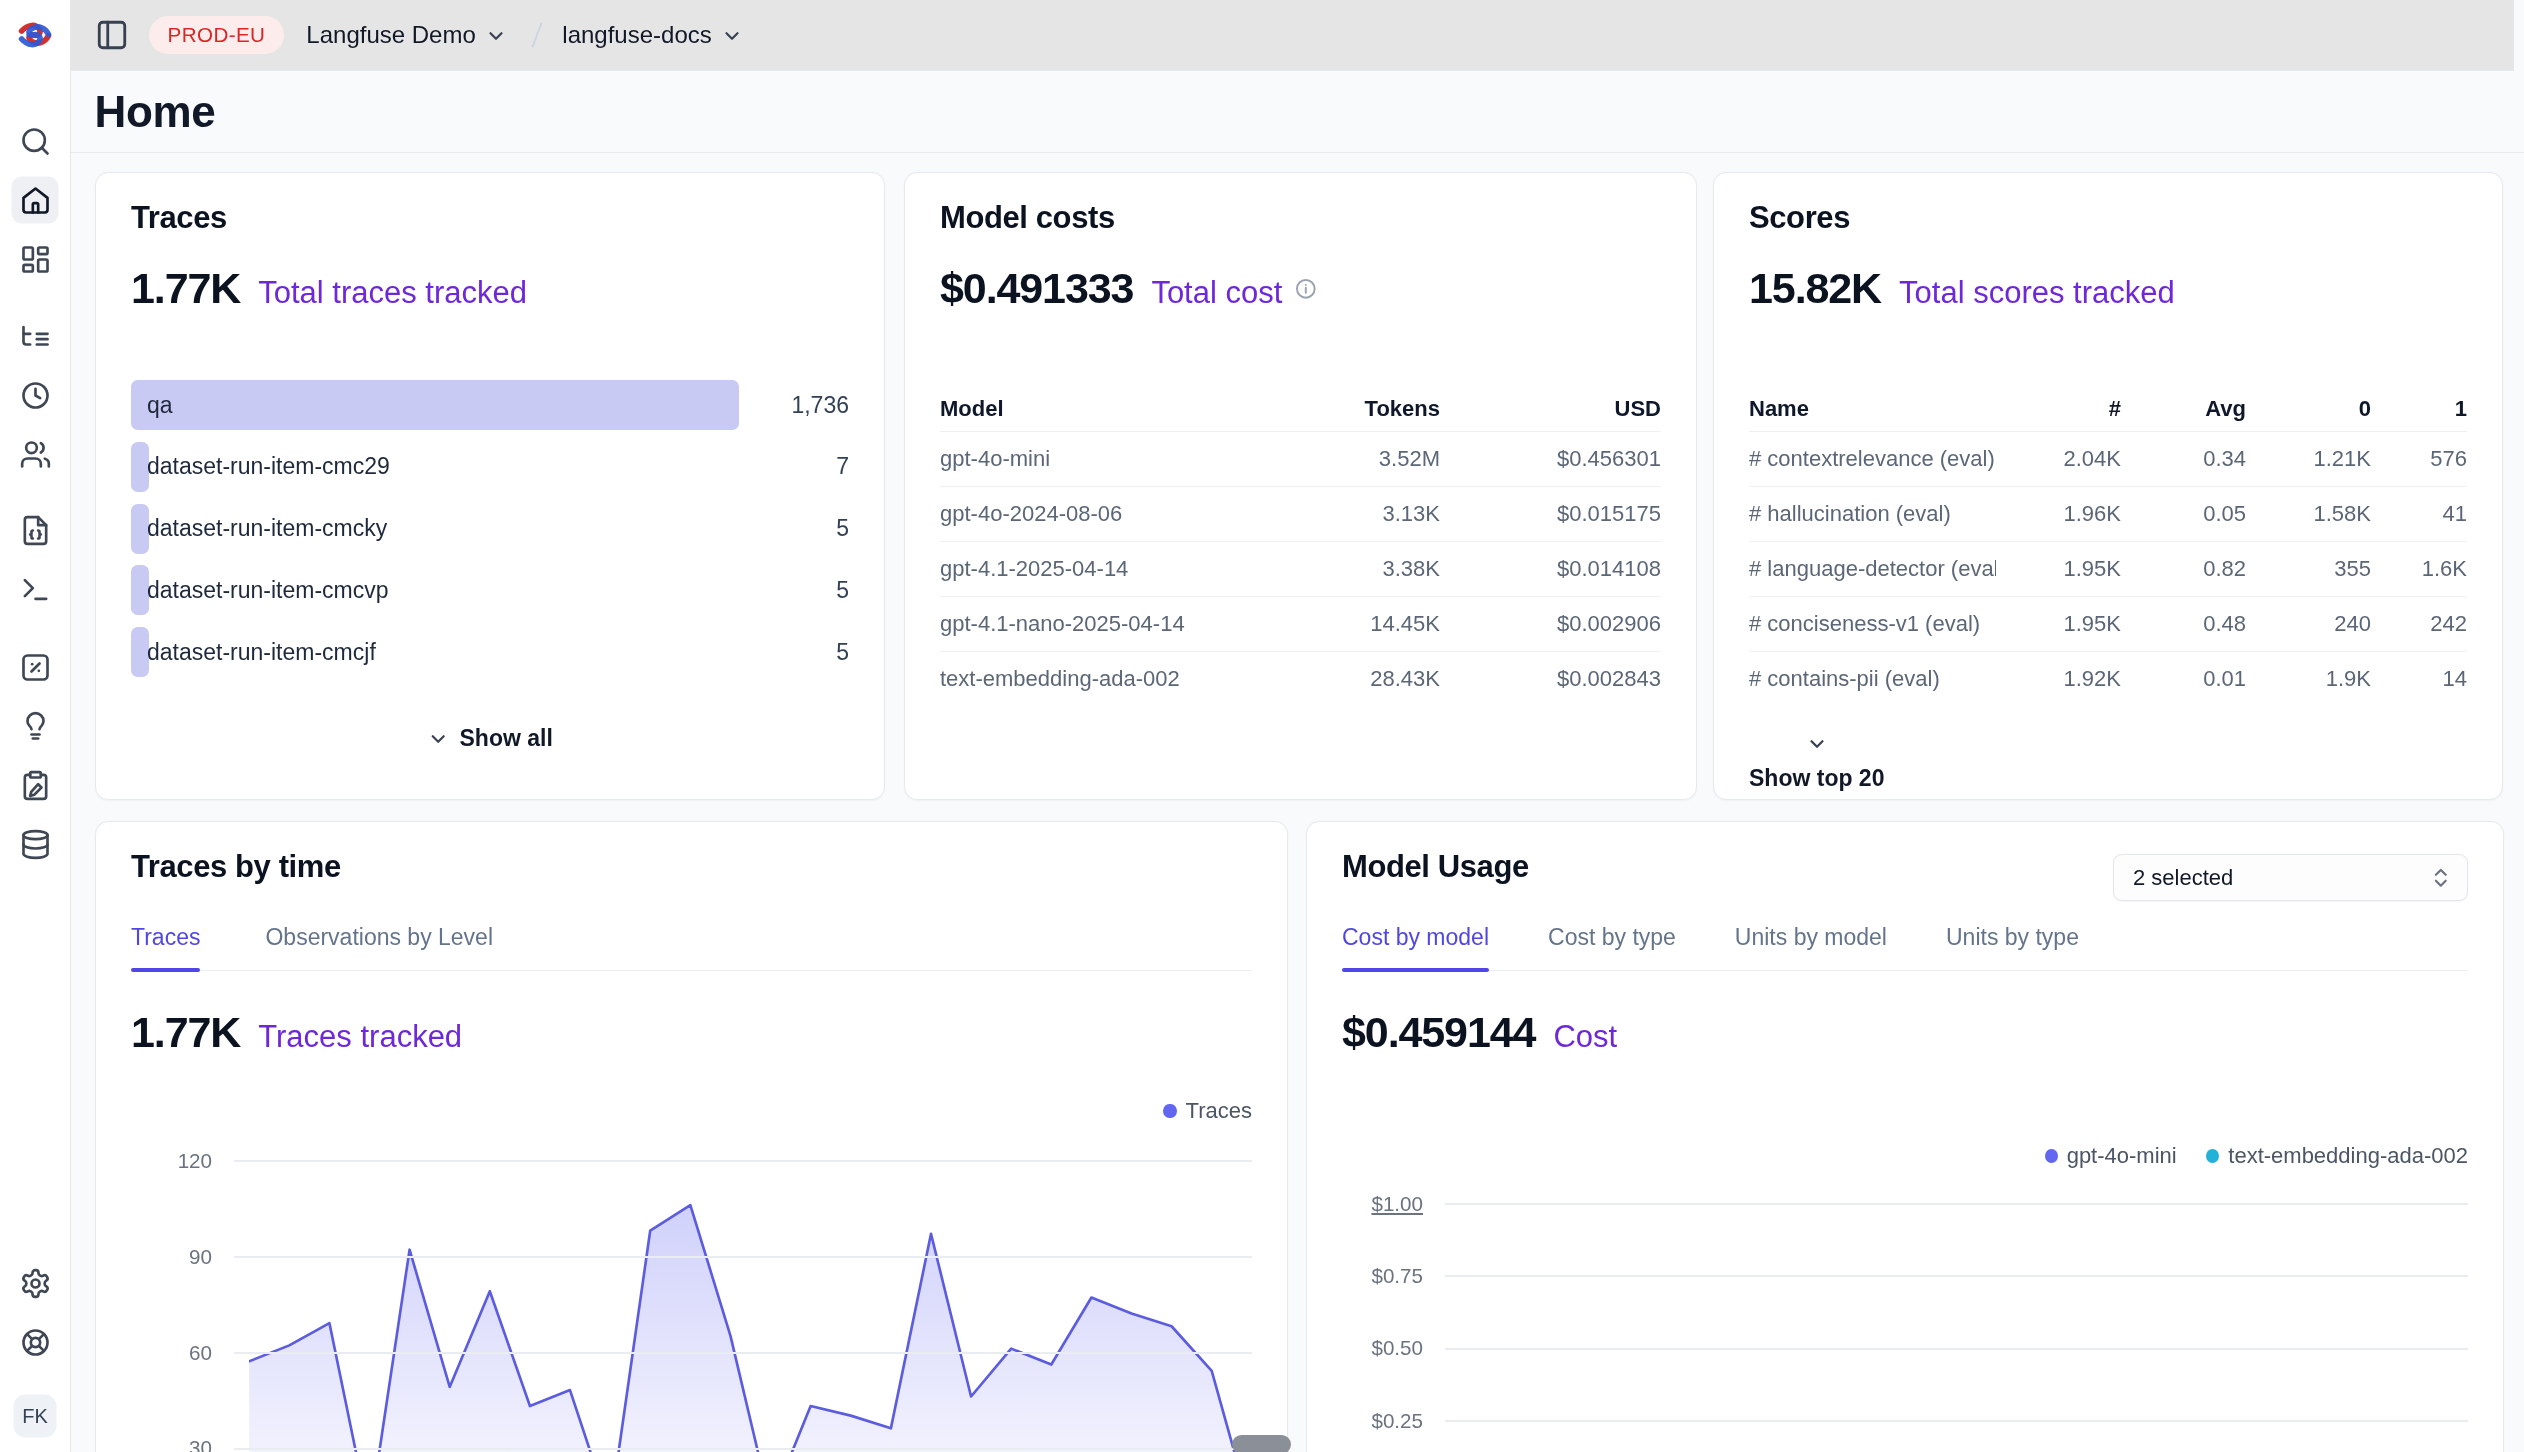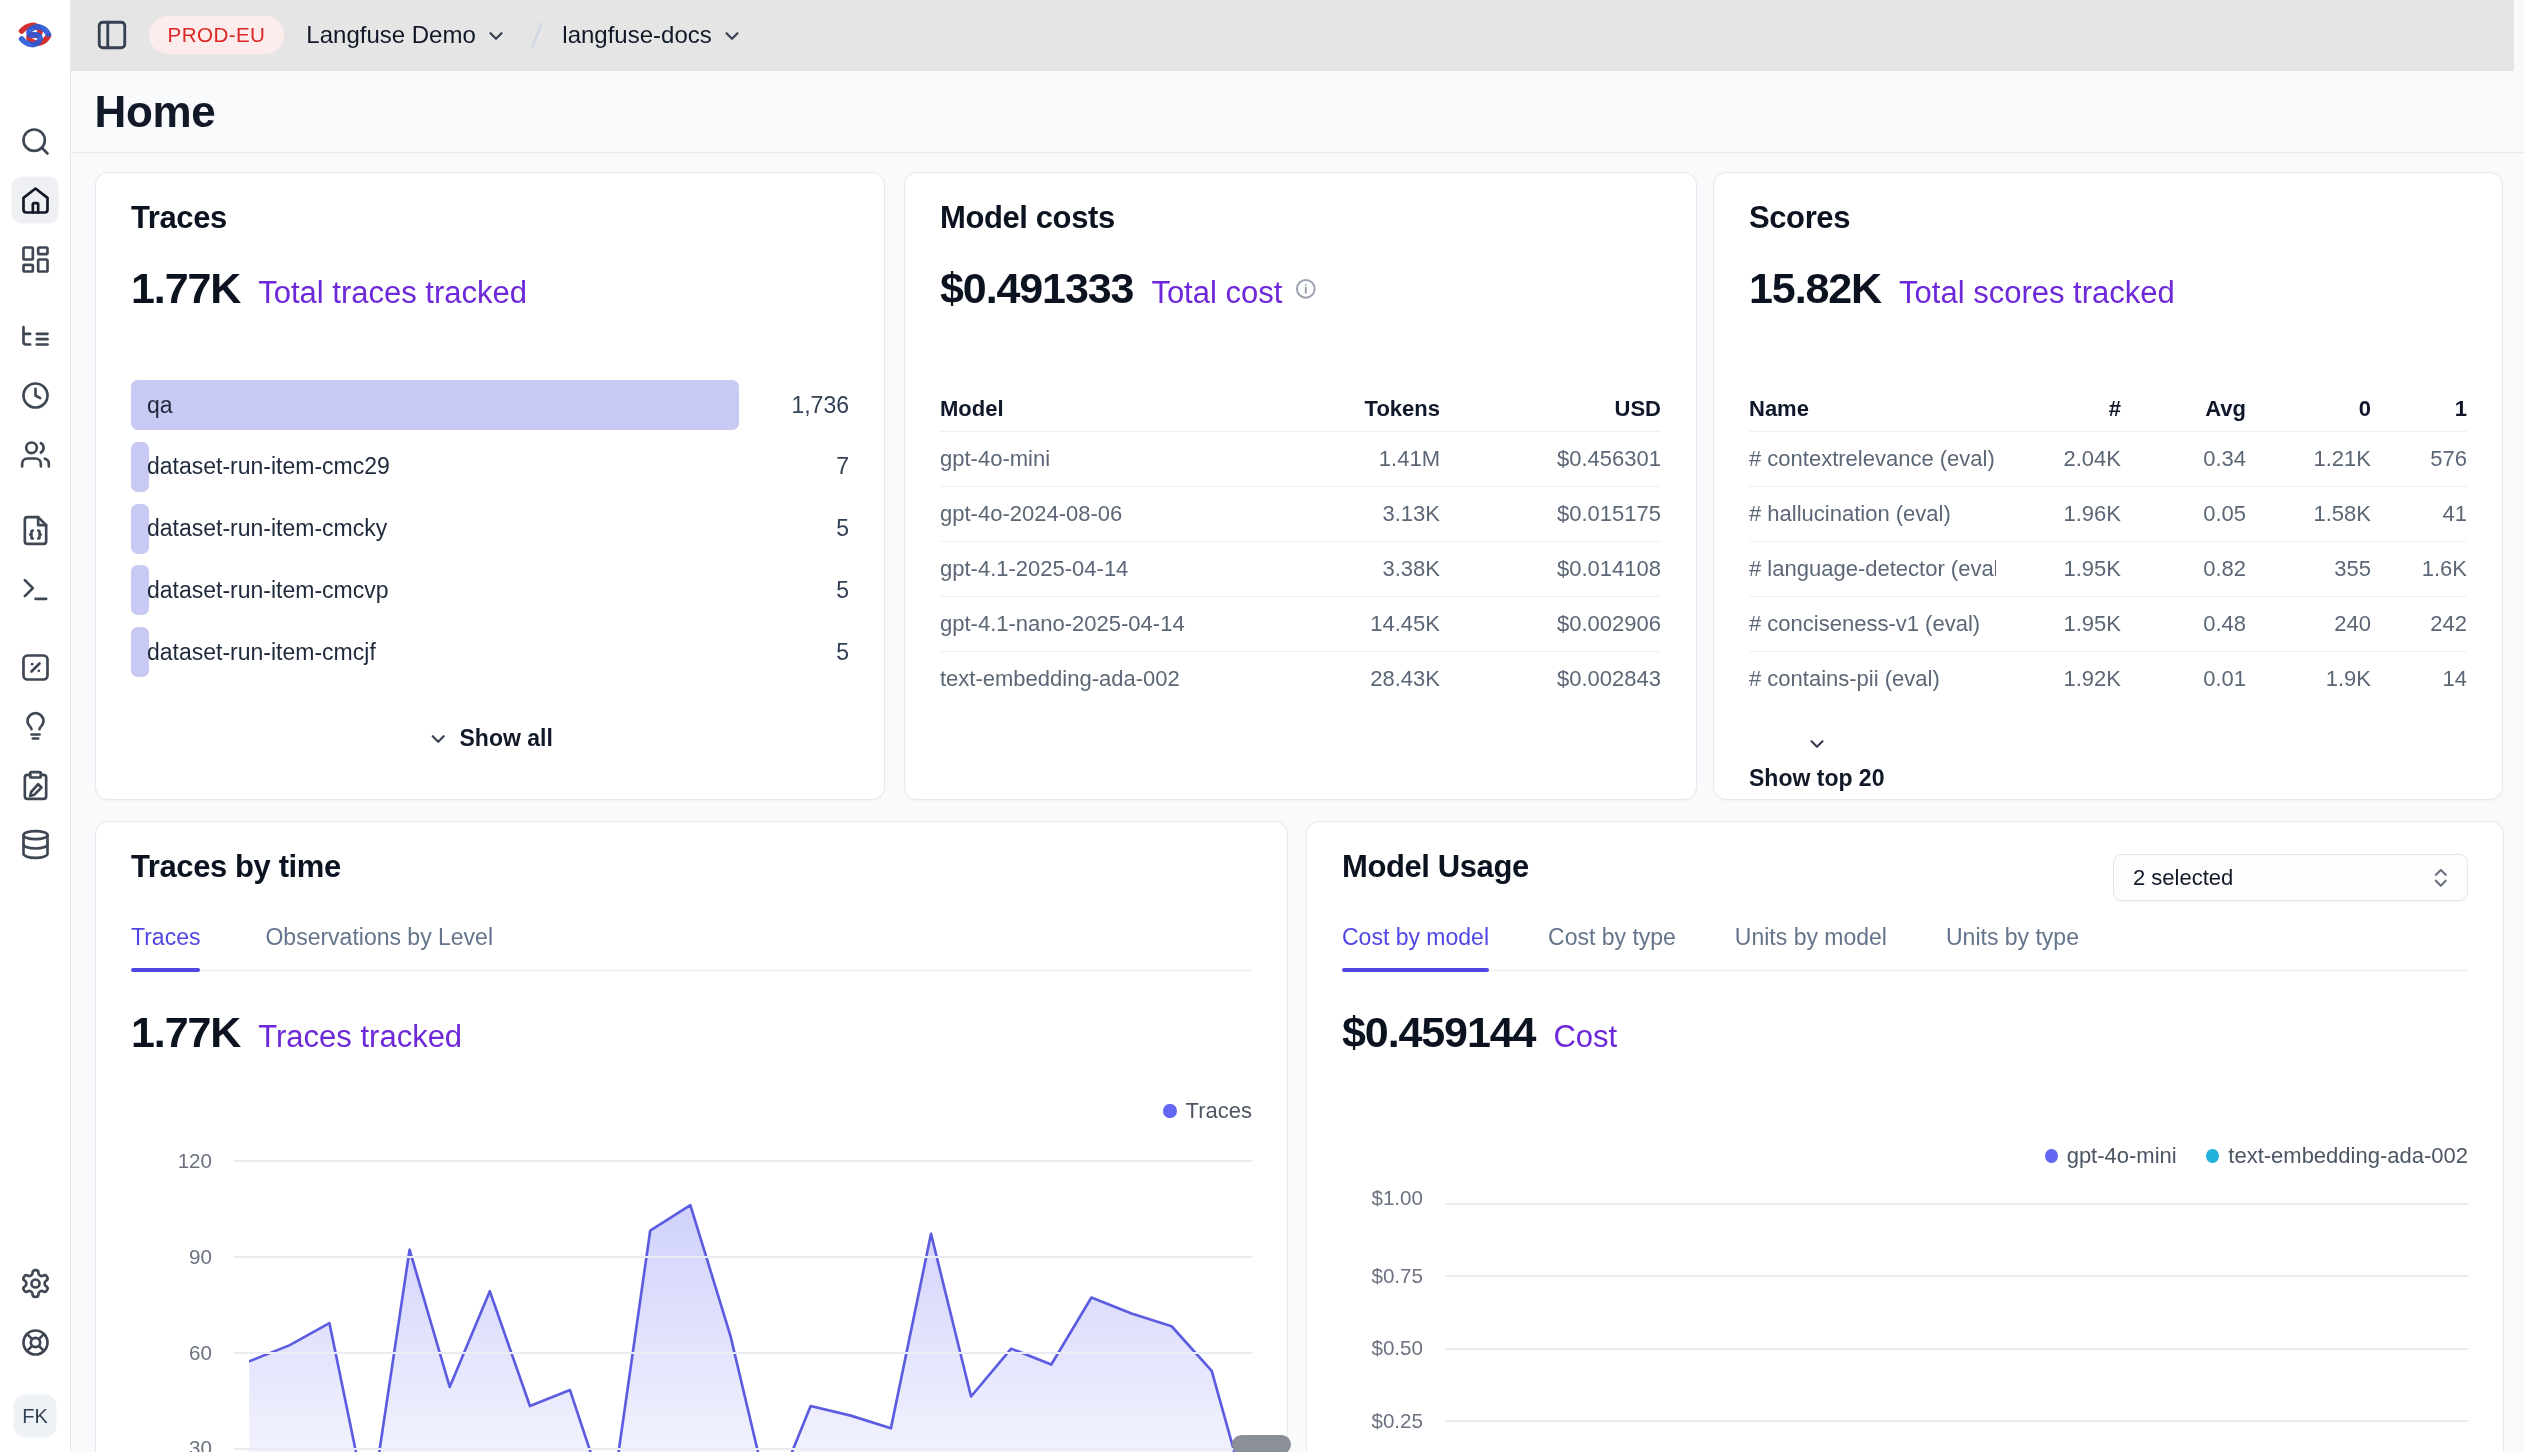--- a/index.html
+++ b/index.html
@@ -324,21 +324,21 @@
       </svg>
   </div>
   <div class="dtable" id="costs-table">
       <div class="dt-head">
         <span class="cell-grow">Model</span>
         <span class="cell-num" style="width: 221px;">Tokens</span>
         <span class="cell-num" style="width: 221px;">USD</span>
       </div>
       <div class="dt-row">
         <span class="cell-grow">gpt-4o-mini</span>
-        <span class="cell-num" style="width: 221px;">1.41M</span>
+        <span class="cell-num" style="width: 221px;">3.52M</span>
         <span class="cell-num" style="width: 221px;">$0.456301</span>
       </div>
       <div class="dt-row">
         <span class="cell-grow">gpt-4o-2024-08-06</span>
         <span class="cell-num" style="width: 221px;">3.13K</span>
         <span class="cell-num" style="width: 221px;">$0.015175</span>
       </div>
       <div class="dt-row">
         <span class="cell-grow">gpt-4.1-2025-04-14</span>
         <span class="cell-num" style="width: 221px;">3.38K</span>
@@ -479,21 +479,21 @@
       <span class="legend-dot" style="background:#6366f1"></span>
       <span>gpt-4o-mini</span>
     </div>
     <div class="legend-item">
       <span class="legend-dot" style="background:#22b1d8"></span>
       <span>text-embedding-ada-002</span>
     </div>
   </div>
   <div class="chart-box" id="usage-chart" style="top:368px; height:309px;">
       <div class="gridline" style="top: 13.3px;"></div>
-      <span class="gridlabel" style="top: 8px;">$1.00</span>
+      <span class="gridlabel" style="top: 14px; text-decoration: underline;">$1.00</span>
       <div class="gridline" style="top: 85px;"></div>
       <span class="gridlabel" style="top: 86px;">$0.75</span>
       <div class="gridline" style="top: 158px;"></div>
       <span class="gridlabel" style="top: 158px;">$0.50</span>
       <div class="gridline" style="top: 230px;"></div>
       <span class="gridlabel" style="top: 231px;">$0.25</span>
     </div>
 </div>
 
 <div class="hscroll-thumb"></div>

